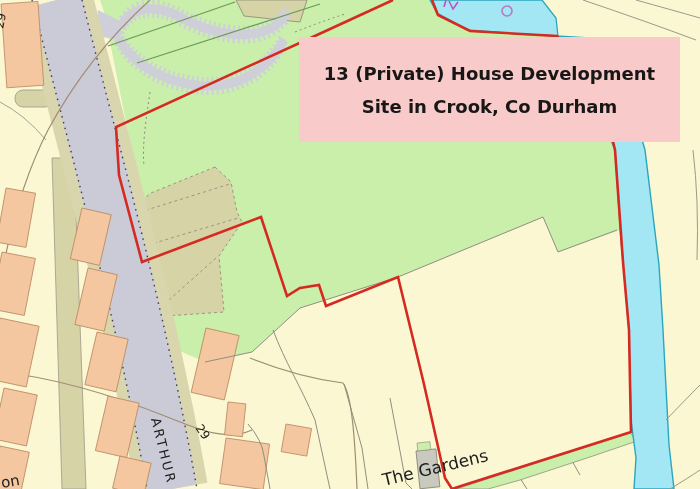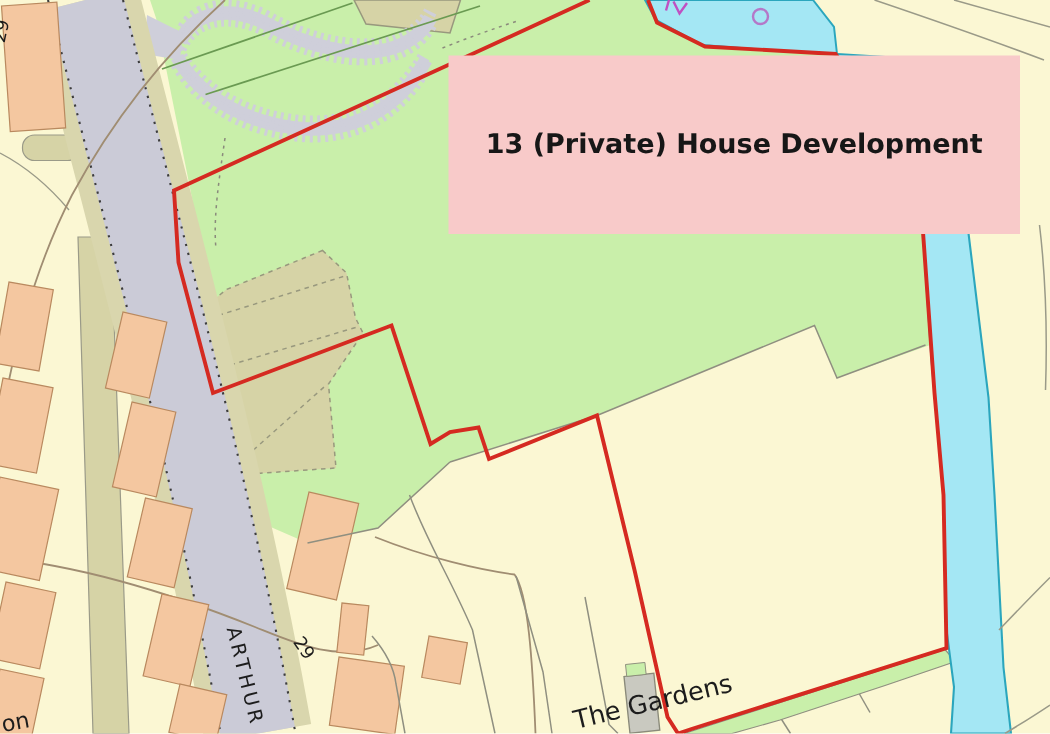--- a/index.html
+++ b/index.html
@@ -1,19 +1,19 @@
 <!DOCTYPE html>
 <html><head>
 <meta charset="utf-8">
 <style>
   html,body{margin:0;padding:0;background:#ffffff;}
   .stage{position:relative;width:700px;height:489px;overflow:hidden;
          font-family:"DejaVu Sans","Liberation Sans",sans-serif;}
   .stage svg{position:absolute;left:0;top:0;}
-  .title-box{position:absolute;left:299px;top:37px;width:381px;height:119px;
+  .title-box{position:absolute;left:299px;top:37px;width:381px;height:105px;
              background:#F8CAC9;display:flex;flex-direction:column;
              justify-content:center;align-items:center;text-align:center;
              color:#171717;font-weight:700;font-size:18px;line-height:33px;
              font-family:"DejaVu Sans",sans-serif;white-space:nowrap;}
   .map-label{fill:#1c1c1c;font-family:"DejaVu Sans",sans-serif;}
 </style>
 </head>
 <body>
 
 <div class="stage">
@@ -125,14 +125,15 @@
 
   <text class="map-label" transform="translate(3,29) rotate(-78)" font-size="12">29</text>
   <text class="map-label" transform="translate(195,428) rotate(55)" font-size="12">29</text>
   <text class="map-label" transform="translate(151,419) rotate(76)" font-size="13" letter-spacing="2.5">ARTHUR</text>
   <text class="map-label" transform="translate(2,488) rotate(-10)" font-size="15">on</text>
   <text class="map-label" fill="#2A2A2A" transform="translate(384,486) rotate(-13.5)" font-size="17">The Gardens</text>
 </svg>
 
   <div class="title-box">
     <div>13 (Private) House Development</div>
+    <div>Site in Crook, Co Durham</div>
   </div>
 </div>
 
 </body></html>

